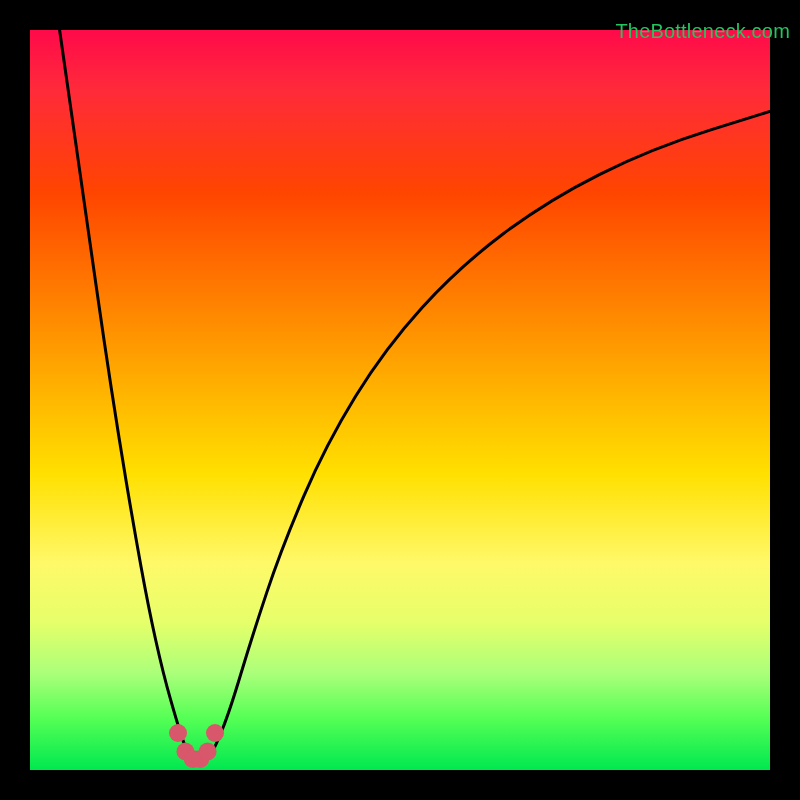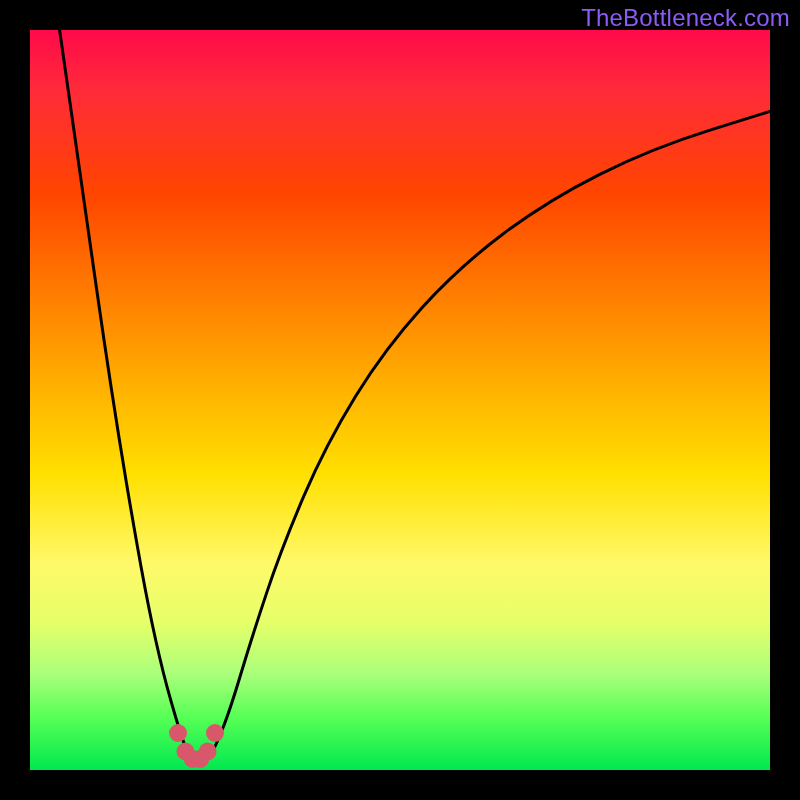--- a/index.html
+++ b/index.html
@@ -35,24 +35,24 @@
       #ffe000 60%,
       #fff969 72%,
       #e6ff6a 80%,
       #aaff7a 87%,
       #55ff55 93%,
       #00e850 100%
     );
   }
   .watermark {
     position: absolute;
-    top: 4px;
+    top: 20px;
     right: 10px;
-    color: #8b5cf6;
-    font-size: 24px;
+    color: #22c55e;
+    font-size: 20px;
     letter-spacing: 0.2px;
     user-select: none;
   }
   svg.curve {
     position: absolute;
     left: 0;
     top: 0;
     width: 740px;
     height: 740px;
     overflow: visible;

